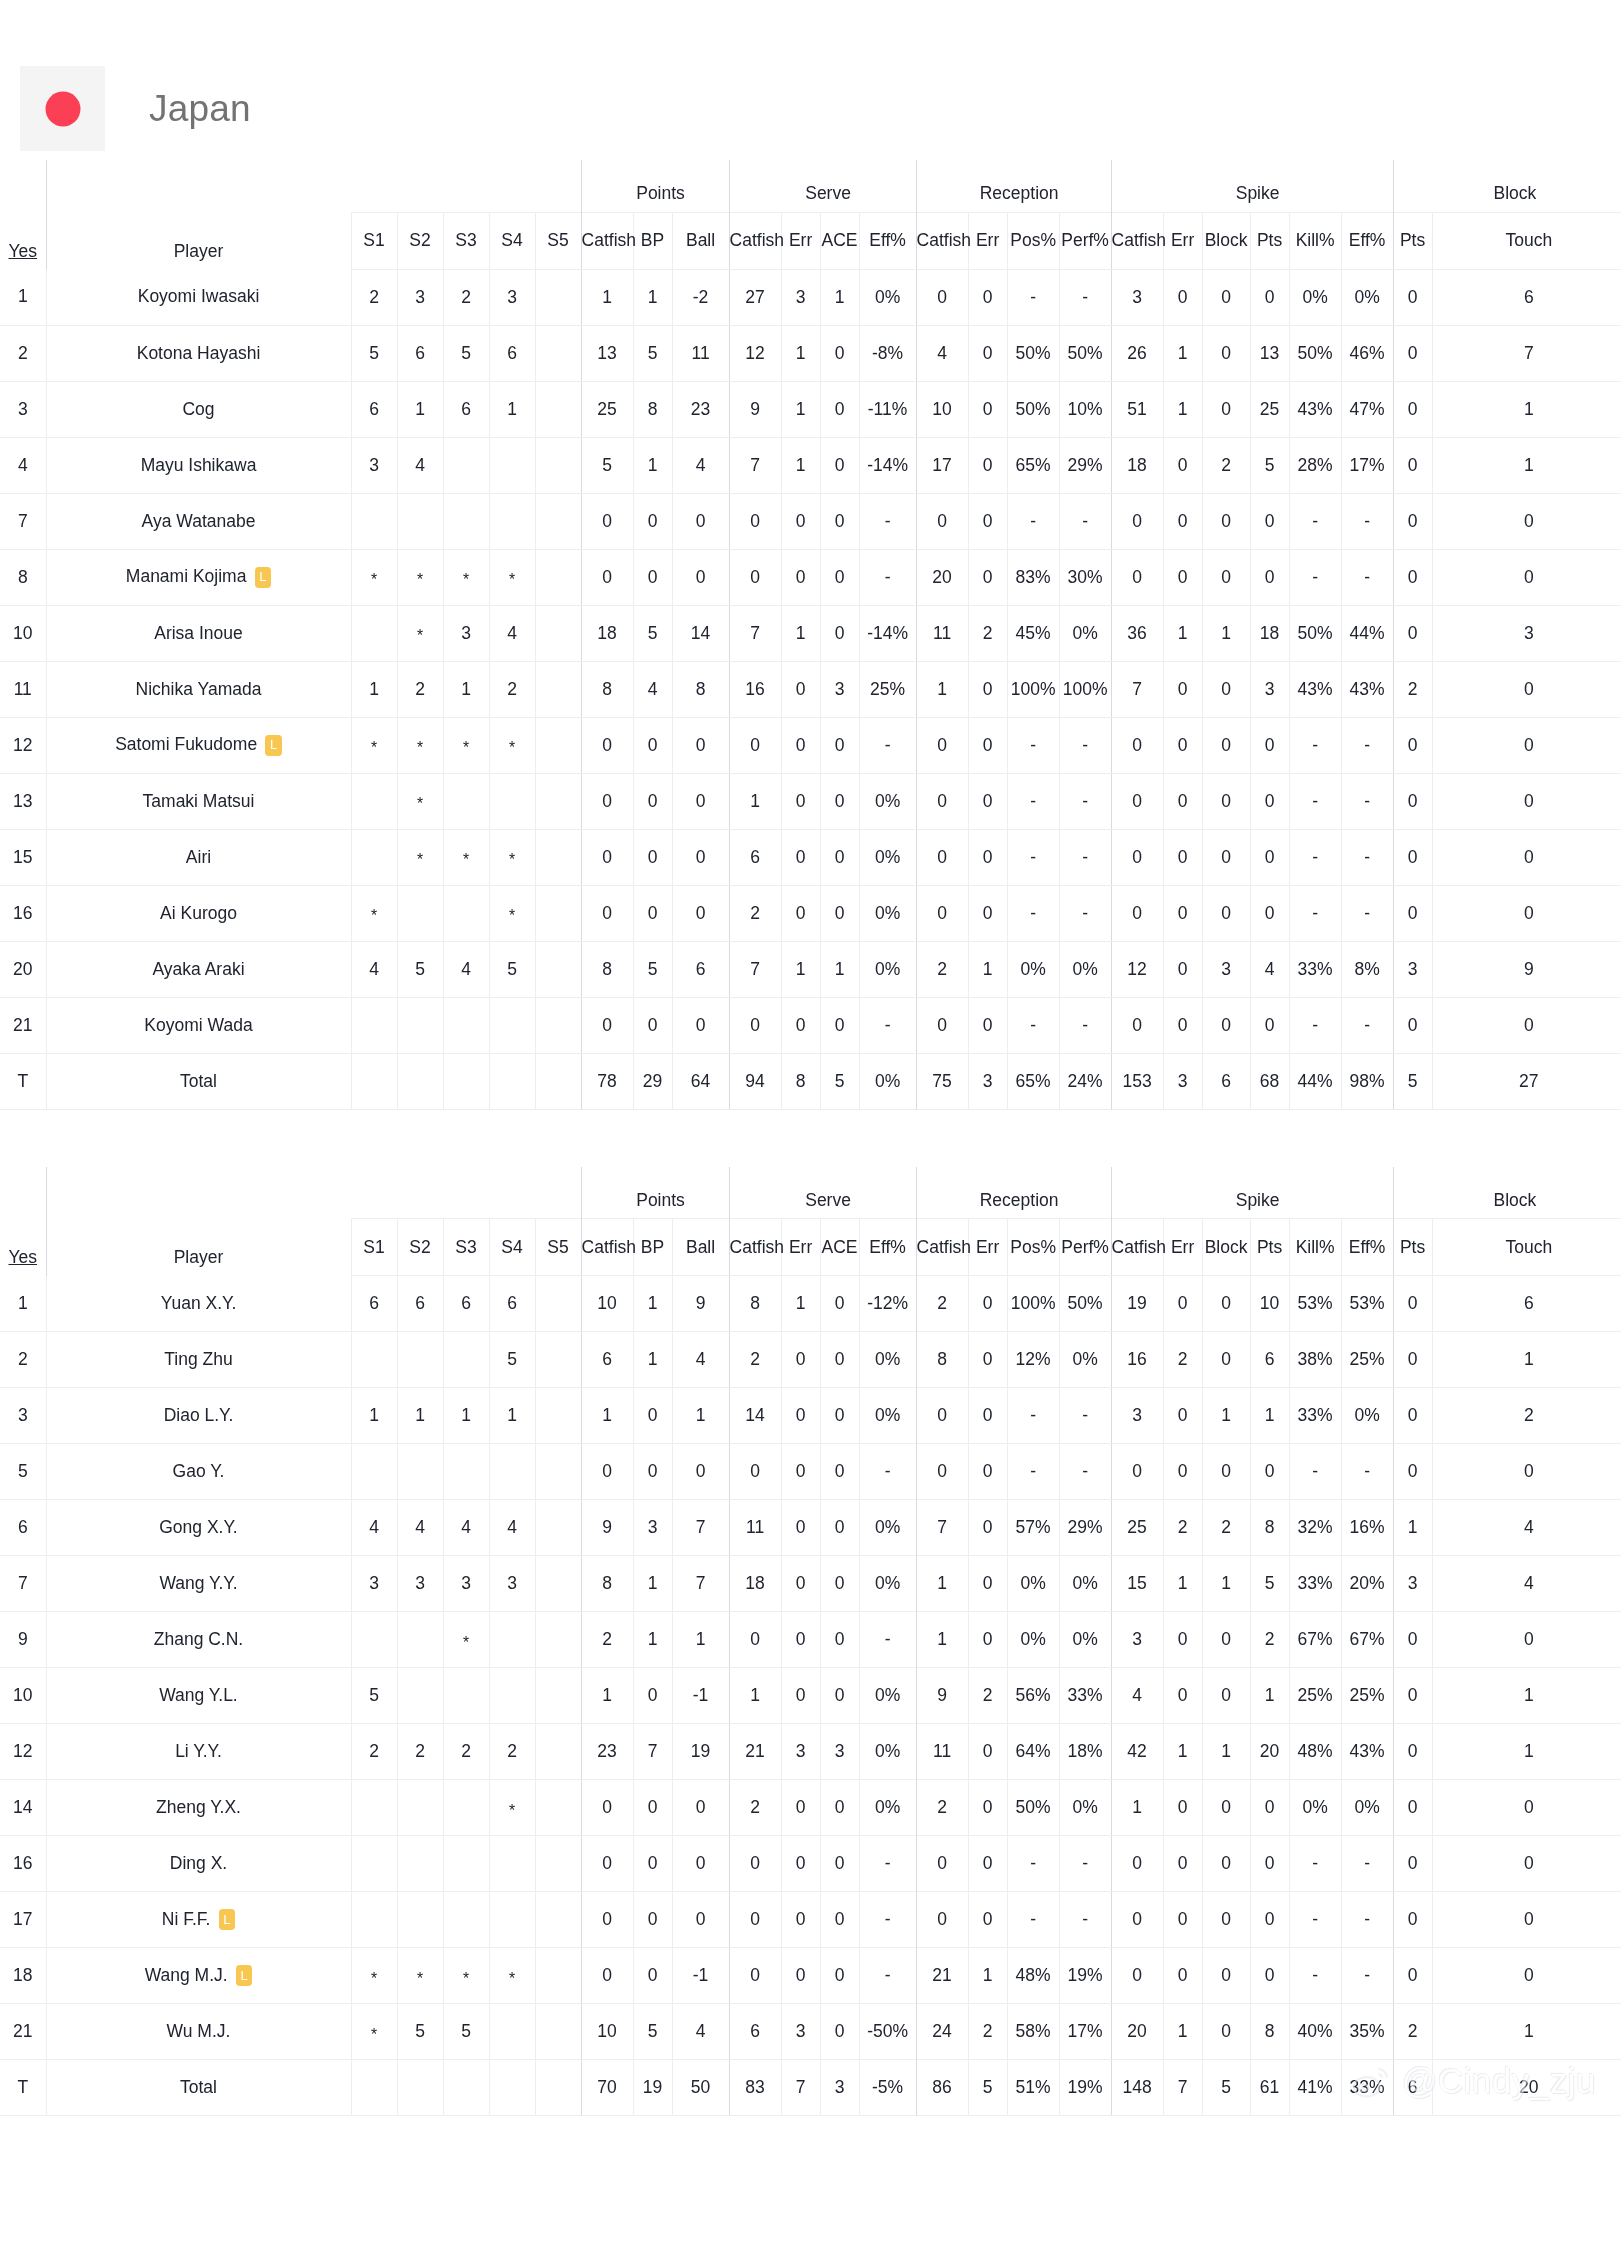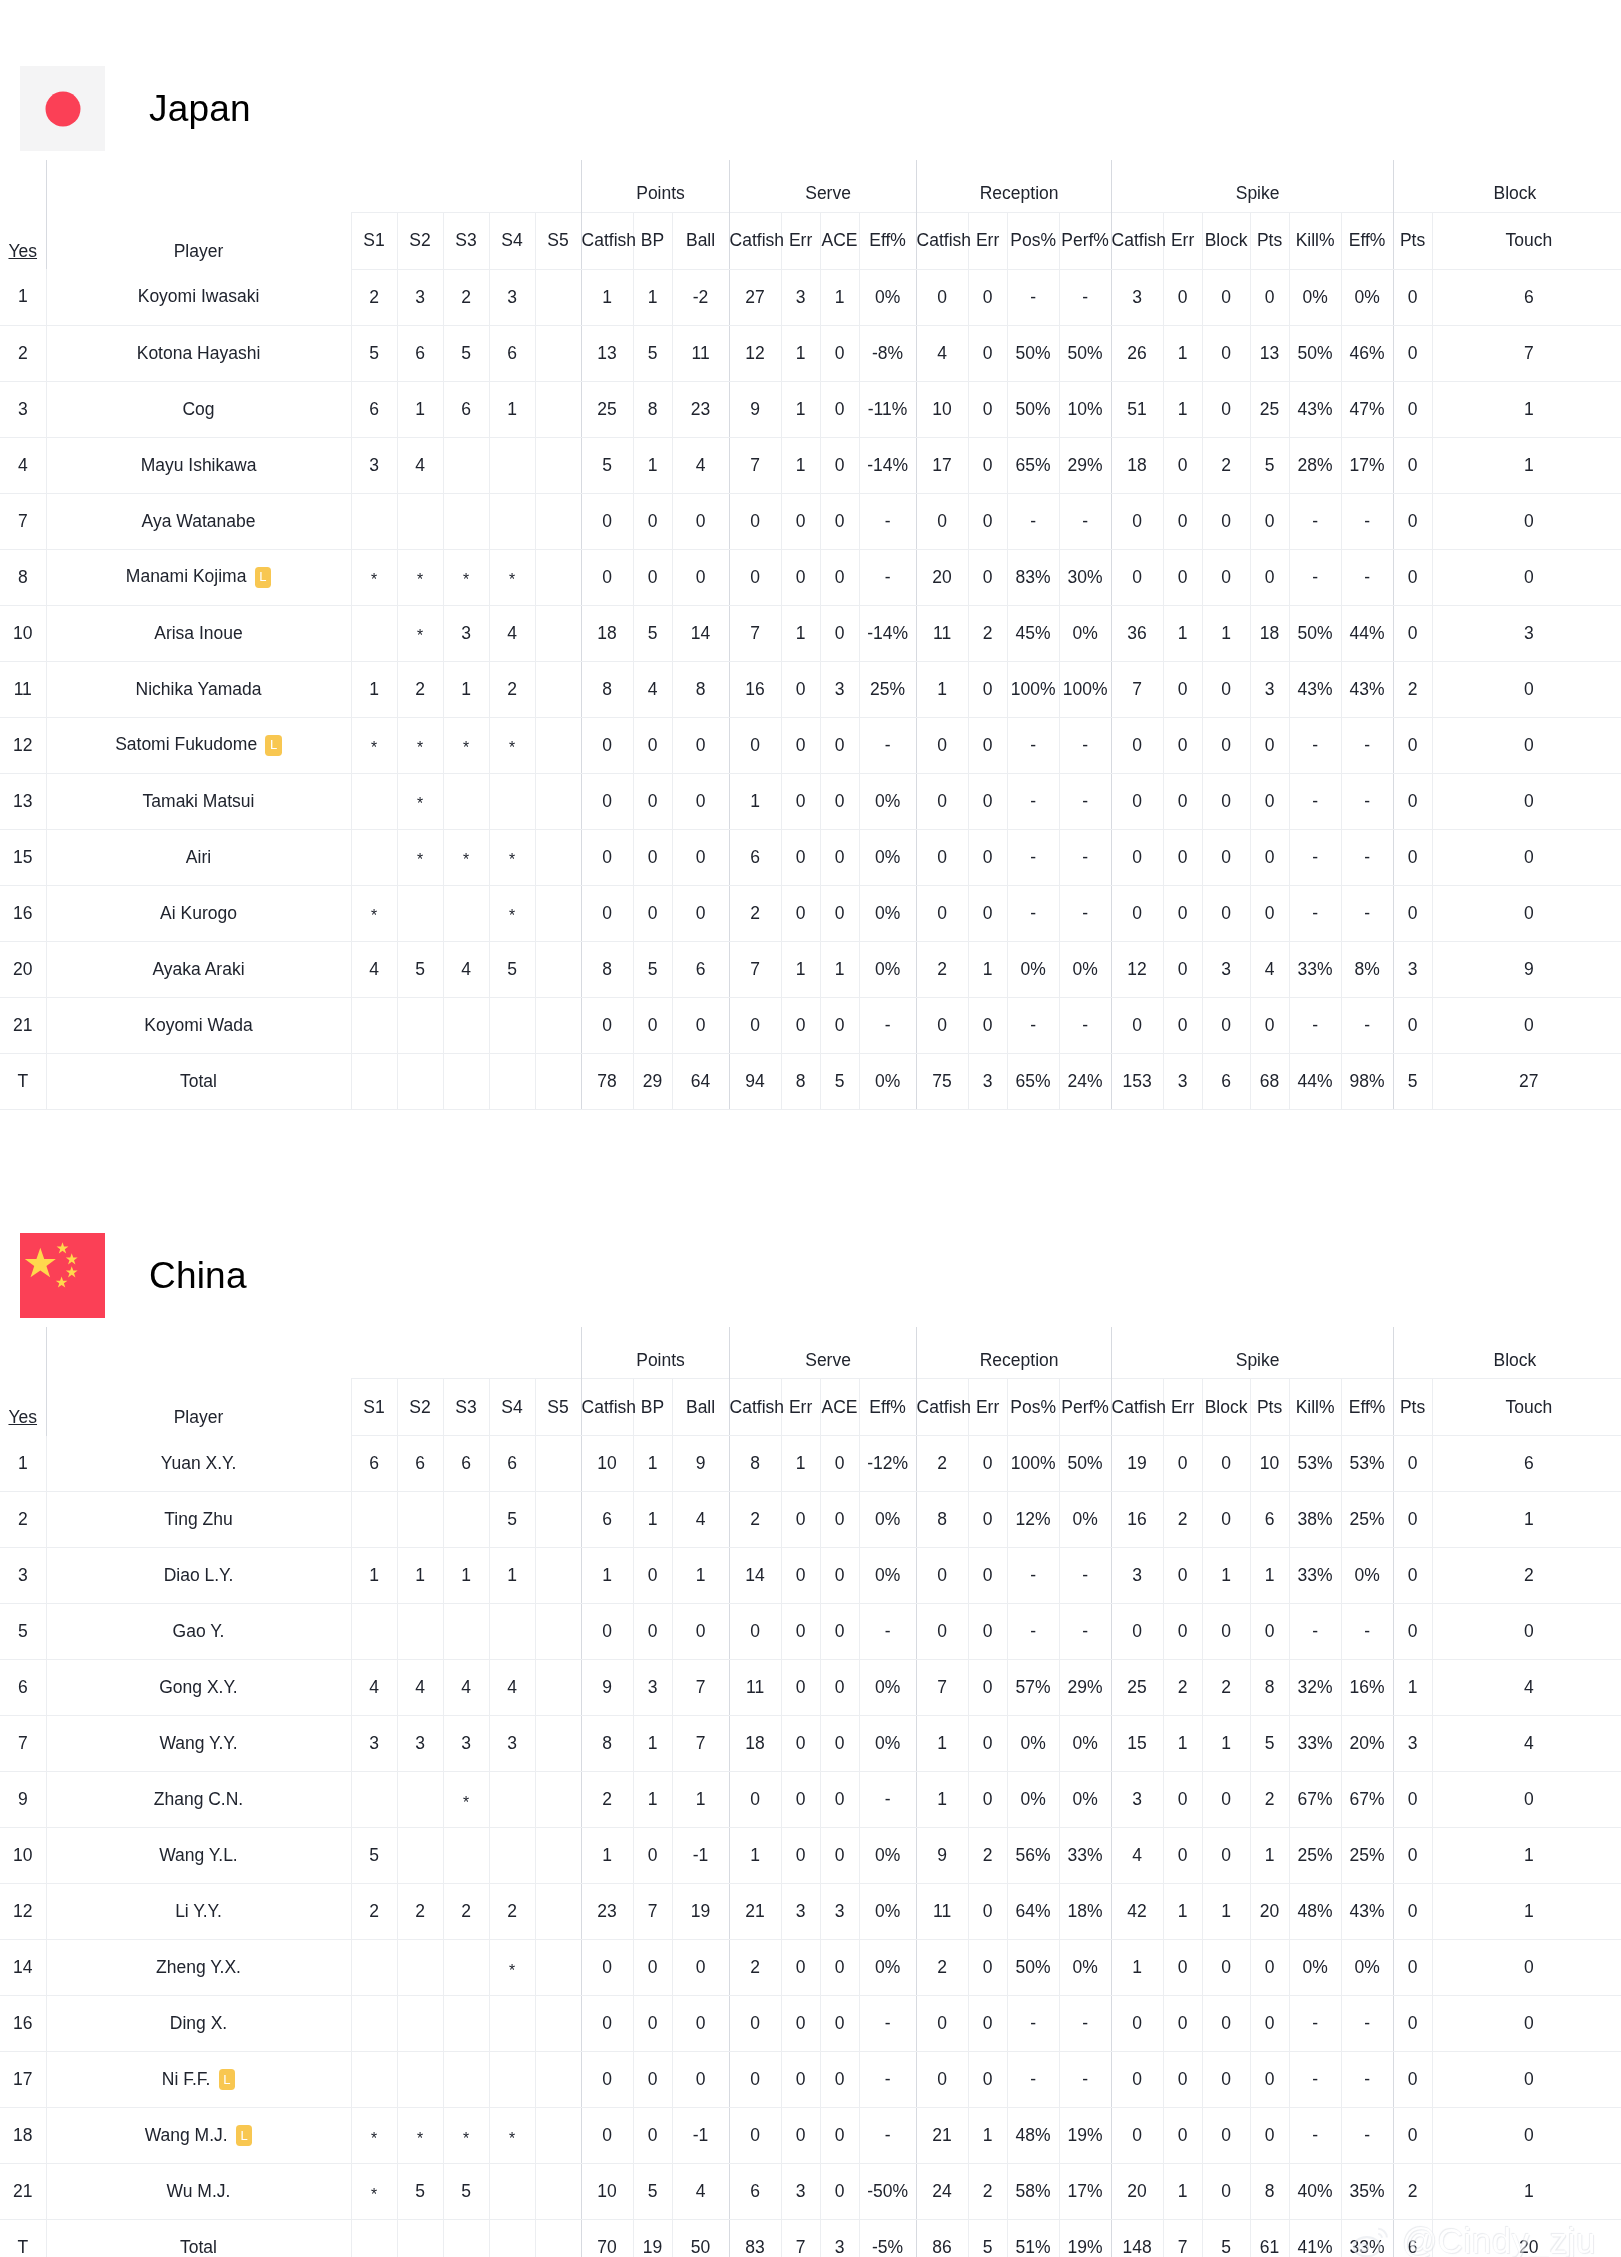--- a/index.html
+++ b/index.html
@@ -41,21 +41,21 @@
     background: #fb4056;
     left: 50%; top: 50%;
     transform: translate(-50%, -50%);
   }
   .flag-cn { background: #fb4056; }
   .team-name {
     font-size: 37px;
     font-weight: 400;
     letter-spacing: 0.2px;
     margin-left: 44px;
-    color: #000000;
+    color: #737373;
     line-height: 1;
   }
 
   
   table.stats {
     border-collapse: collapse;
     width: 1622px;
     table-layout: fixed;
     font-size: 17.5px;
   }
@@ -646,34 +646,20 @@
               <td class="lightsep">44%</td>
               <td class="lightsep">98%</td>
               <td class="vsep">5</td>
               <td class="lightsep">27</td>
     </tr>
           </tbody>
     </table>
   </div>
       <div class="block-gap"></div>
   <div class="team-block">
-    <div class="team-head">
-      <span class="flag flag-cn">
-            <svg viewBox="0 0 92 92" width="85" height="85" style="position:absolute;left:0;top:0">
-         <g fill="#ffd84d">
-           <polygon points="22,16 26.2,28.2 38.8,28.2 28.6,35.8 32.6,48 22,40.5 11.4,48 15.4,35.8 5.2,28.2 17.8,28.2"></polygon>
-           <polygon points="46,10 47.6,14.6 52.4,14.6 48.5,17.5 50,22.1 46,19.2 42,22.1 43.5,17.5 39.6,14.6 44.4,14.6"></polygon>
-           <polygon points="56,22 57.6,26.6 62.4,26.6 58.5,29.5 60,34.1 56,31.2 52,34.1 53.5,29.5 49.6,26.6 54.4,26.6"></polygon>
-           <polygon points="56,36 57.6,40.6 62.4,40.6 58.5,43.5 60,48.1 56,45.2 52,48.1 53.5,43.5 49.6,40.6 54.4,40.6"></polygon>
-           <polygon points="45,47 46.6,51.6 51.4,51.6 47.5,54.5 49,59.1 45,56.2 41,59.1 42.5,54.5 38.6,51.6 43.4,51.6"></polygon>
-         </g>
-       </svg>
-          </span>
-      <span class="team-name">China</span>
-    </div>
     <table class="stats">
       <colgroup>
             <col style="width:46px">
             <col style="width:305px">
             <col style="width:46px">
             <col style="width:46px">
             <col style="width:46px">
             <col style="width:46px">
             <col style="width:46px">
             <col style="width:52px">

